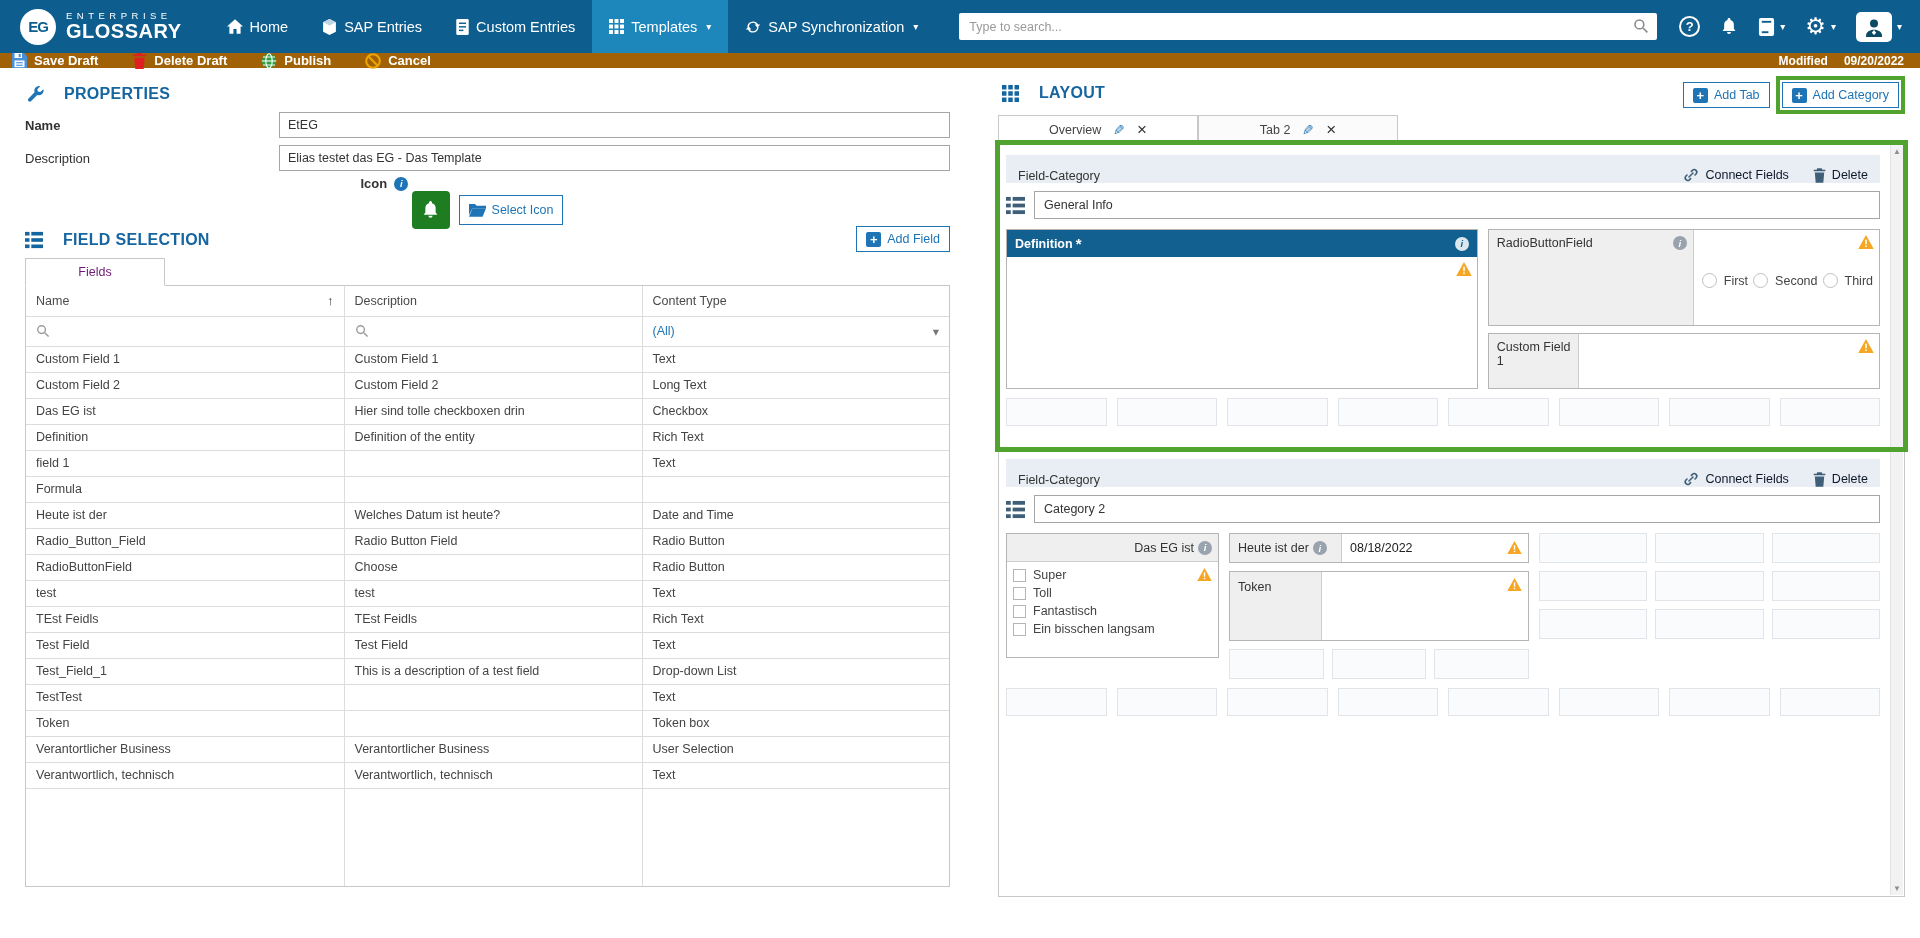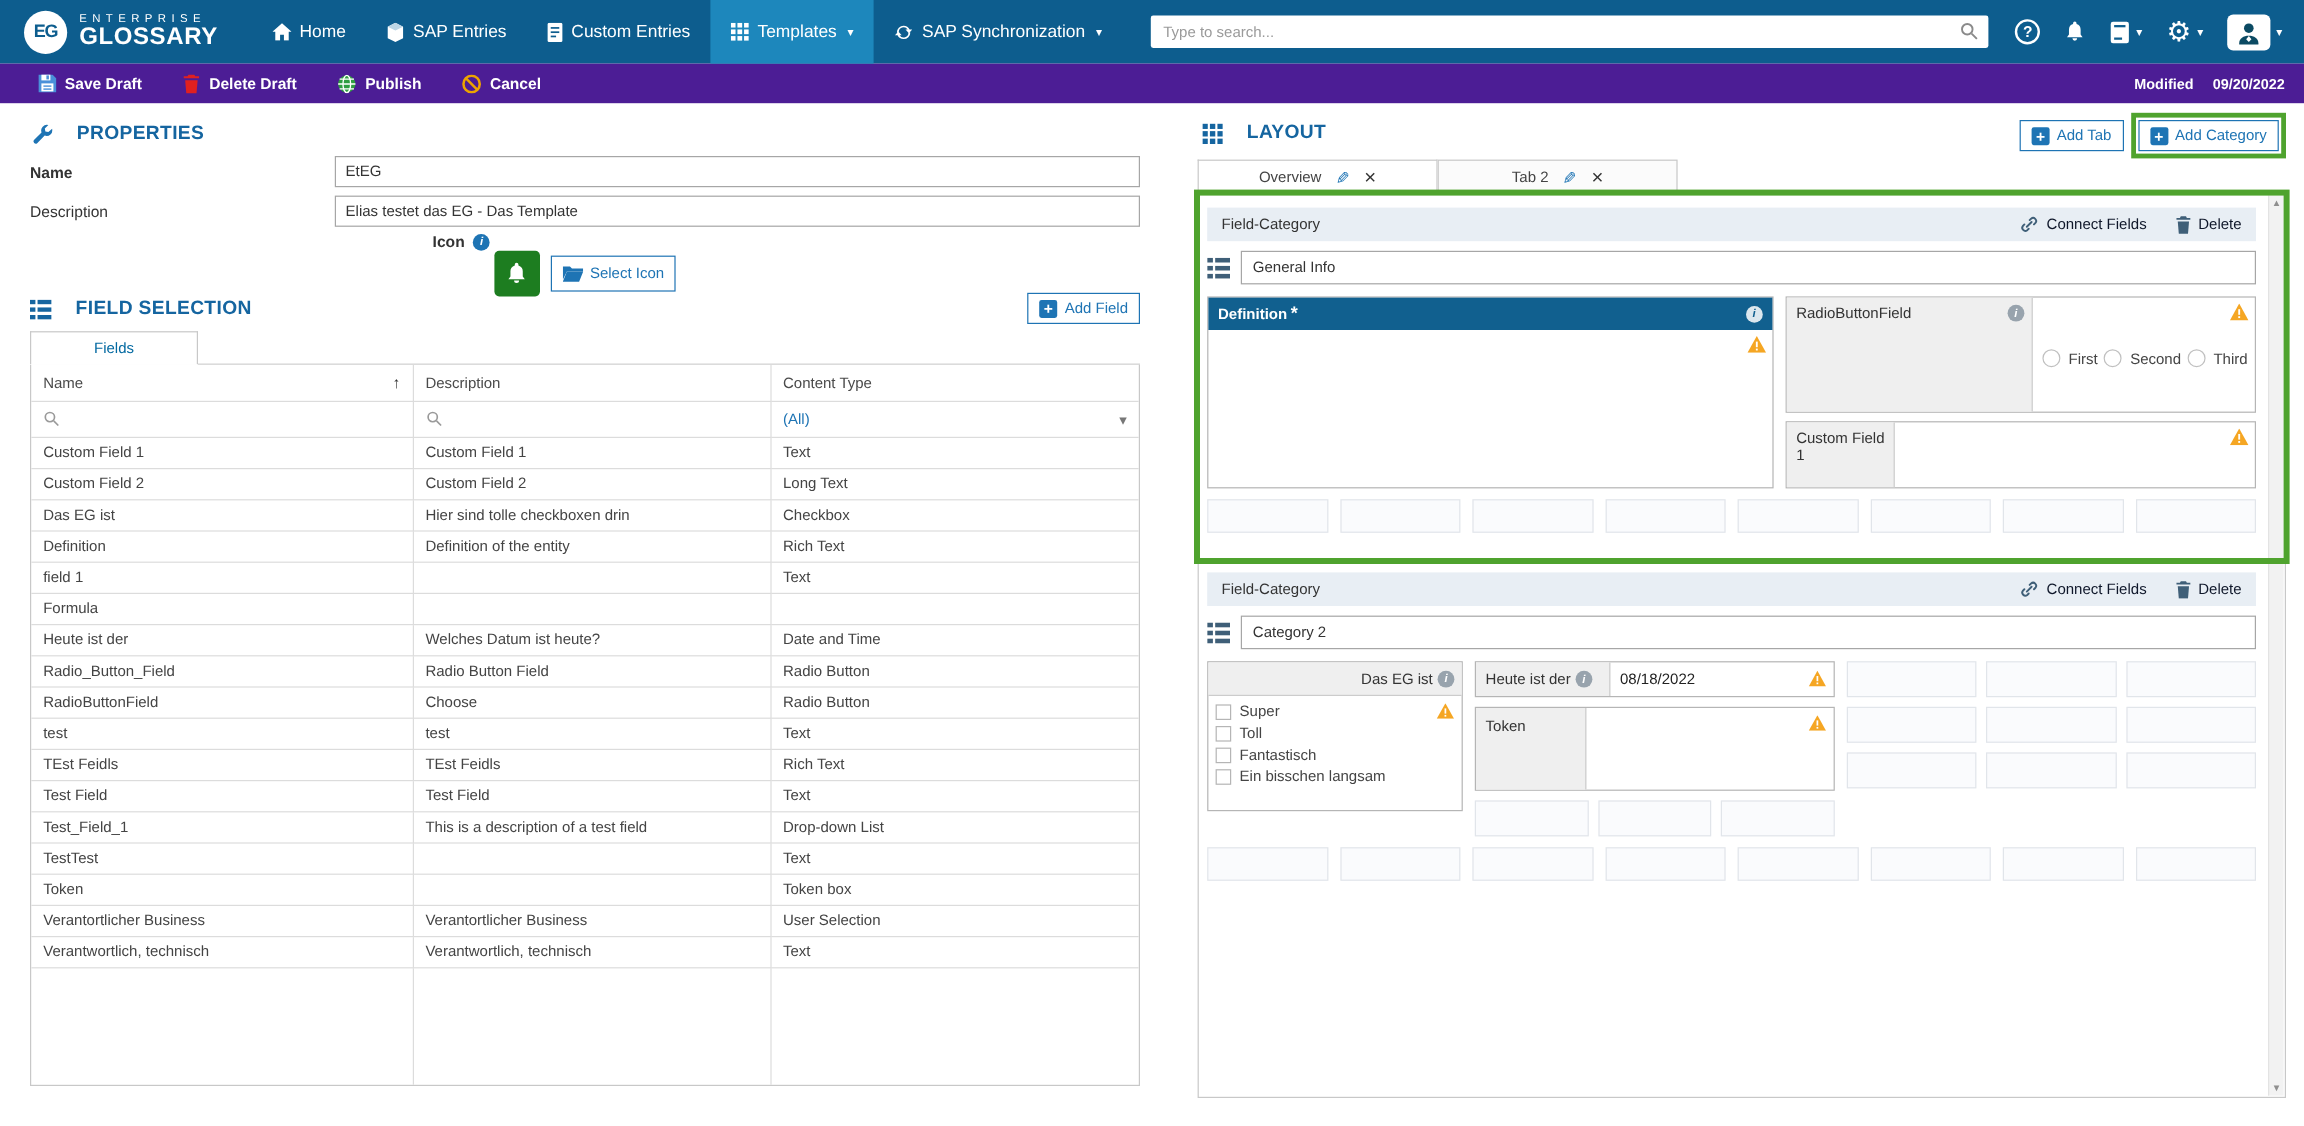--- a/index.html
+++ b/index.html
@@ -27,21 +27,21 @@
   .search-mag { position:absolute; right:8px; top:5px; }
   .nav-right { display:flex; align-items:center; gap:20px; padding-right:18px; }
   .nav-icon-btn { display:flex; align-items:center; gap:3px; cursor:pointer; }
   .help-circle { width:21px; height:21px; border:2px solid #fff; border-radius:50%;
     display:flex; align-items:center; justify-content:center; font-weight:bold; font-size:13px; }
   .gear-glyph { font-size:23px; line-height:1; }
   .avatar-tile { width:36px; height:30px; background:#fff; border-radius:5px;
     display:flex; align-items:center; justify-content:center; }
 
   
-  .toolbar { height:33px; background:#4c1d95; display:flex; align-items:center; gap:34px; padding:0 16px 0 32px; color:#fff; }
+  .toolbar { height:15px; background:#a16207; display:flex; align-items:center; gap:34px; padding:0 16px 0 12px; color:#fff; }
   .tb-btn { display:flex; align-items:center; gap:7px; font-size:13px; font-weight:bold; cursor:pointer; }
   .tb-right { margin-left:auto; display:flex; gap:16px; font-size:12px; font-weight:600; }
 
   main { position:relative; height:852px; }
 
   
   .sec-title { display:flex; align-items:center; gap:20px; color:#1565a0; font-size:16px; font-weight:bold; letter-spacing:0.3px; }
   .blue-btn { display:inline-flex; align-items:center; gap:6px; height:26px; padding:0 9px; background:#fff;
     border:1px solid #1e74b4; color:#1e74b4; font-size:12.5px; cursor:pointer; white-space:nowrap; }
   .plus-ico { width:15px; height:15px; background:#1e74b4; color:#fff; border-radius:2px; font-weight:bold;
@@ -57,21 +57,21 @@
   .props-title { position:absolute; left:0; top:16px; }
   .prop-row { position:absolute; left:0; width:100%; display:flex; align-items:center; }
   .prop-label { width:254px; font-size:13px; display:flex; align-items:center; gap:7px; }
   .prop-label.bold { font-weight:bold; }
   .prop-input { flex:1; height:26px; border:1px solid #a6a6a6; padding:0 8px; font-size:12.5px; color:#333; font-family:inherit; }
   .icon-tile { width:38px; height:38px; border-radius:4px; background:#1d7d20; display:flex; align-items:center; justify-content:center; }
   .fs-title { position:absolute; left:0; top:163px; }
   .add-field { position:absolute; right:0; top:158px; }
   .fs-tabs { position:absolute; left:0; top:190px; width:100%; height:28px; border-bottom:1px solid #c8c8c8; display:flex; }
   .fs-tab { width:140px; height:28px; margin-bottom:-1px; background:#fff; border:1px solid #c8c8c8; border-bottom:1px solid #fff;
-    display:flex; align-items:center; justify-content:center; font-size:12.5px; color:#0369a1; cursor:pointer; }
+    display:flex; align-items:center; justify-content:center; font-size:12.5px; color:#701a75; cursor:pointer; }
   .fs-box { position:absolute; left:0; top:218px; width:100%; height:601px; border:1px solid #c8c8c8; border-top:none; background:#fff; overflow:hidden; }
   table.fields { width:100%; border-collapse:collapse; table-layout:fixed; font-size:12.5px; color:#444; }
   table.fields th, table.fields td { border-right:1px solid #dcdcdc; border-bottom:1px solid #dcdcdc;
     padding:0 10px; height:26px; text-align:left; font-weight:normal; overflow:hidden; white-space:nowrap; }
   table.fields th { height:30px; color:#4a4a4a; }
   table.fields td:last-child, table.fields th:last-child { border-right:none; }
   tr.filter-row td { height:30px; }
   .th-name { display:flex; justify-content:space-between; align-items:center; }
   .sort-arrow { color:#333; font-size:13px; }
   .all-link { color:#1e74b4; }
@@ -91,21 +91,21 @@
   .lay-tab.active { background:#fff; border-bottom:1px solid #fff; }
   .lay-tab.inactive { background:#fbfbfb; }
   .pencil-ico { color:#1e74b4; font-size:14px; transform:scaleX(-1); display:inline-block; }
   .x-ico { font-size:17px; color:#333; line-height:1; }
   .content-box { position:absolute; left:0; top:75px; width:100%; height:754px; border:1px solid #c8c8c8; border-top:1px solid #c8c8c8; background:#fff; padding:6px 24px 0 7px; }
   .green-overlay { position:absolute; left:-3px; top:72px; width:913px; height:312px; border:5px solid #4fa32e; pointer-events:none; z-index:6; }
   .vscroll { position:absolute; right:1px; top:1px; bottom:1px; width:13px; background:#f2f2f2; border-left:1px solid #e3e3e3;
     display:flex; flex-direction:column; justify-content:space-between; align-items:center; font-size:8px; color:#8f8f8f; padding:2px 0; }
 
   .cat-panel { margin-top:5px; }
-  .cat-header { height:28px; background:#e8eef4; display:flex; align-items:center; padding:0 12px; font-size:12.5px; color:#333; }
+  .cat-header { height:28px; background:#e8eef4; display:flex; align-items:flex-end; padding:0 12px; font-size:12.5px; color:#333; }
   .cat-actions { margin-left:auto; display:flex; align-items:center; gap:24px; color:#0f172a; }
   .cat-action { display:flex; align-items:center; gap:6px; cursor:pointer; }
   .cat-name-row { display:flex; align-items:center; gap:9px; margin-top:8px; }
   .cat-name-row input { flex:1; height:28px; border:1px solid #a6a6a6; padding:0 9px; font-size:12.5px; font-family:inherit; color:#333; }
   .drag-ico { color:#3f5f78; display:flex; }
 
   .c1-fields { display:flex; gap:10px; margin-top:10px; }
   .def-box { width:535px; height:160px; border:1px solid #b5b5b5; background:#fff; display:flex; flex-direction:column; }
   .def-head { height:27px; background:#11608f; color:#fff; font-size:12.5px; font-weight:bold;
     display:flex; align-items:center; padding:0 8px; gap:2px; }

